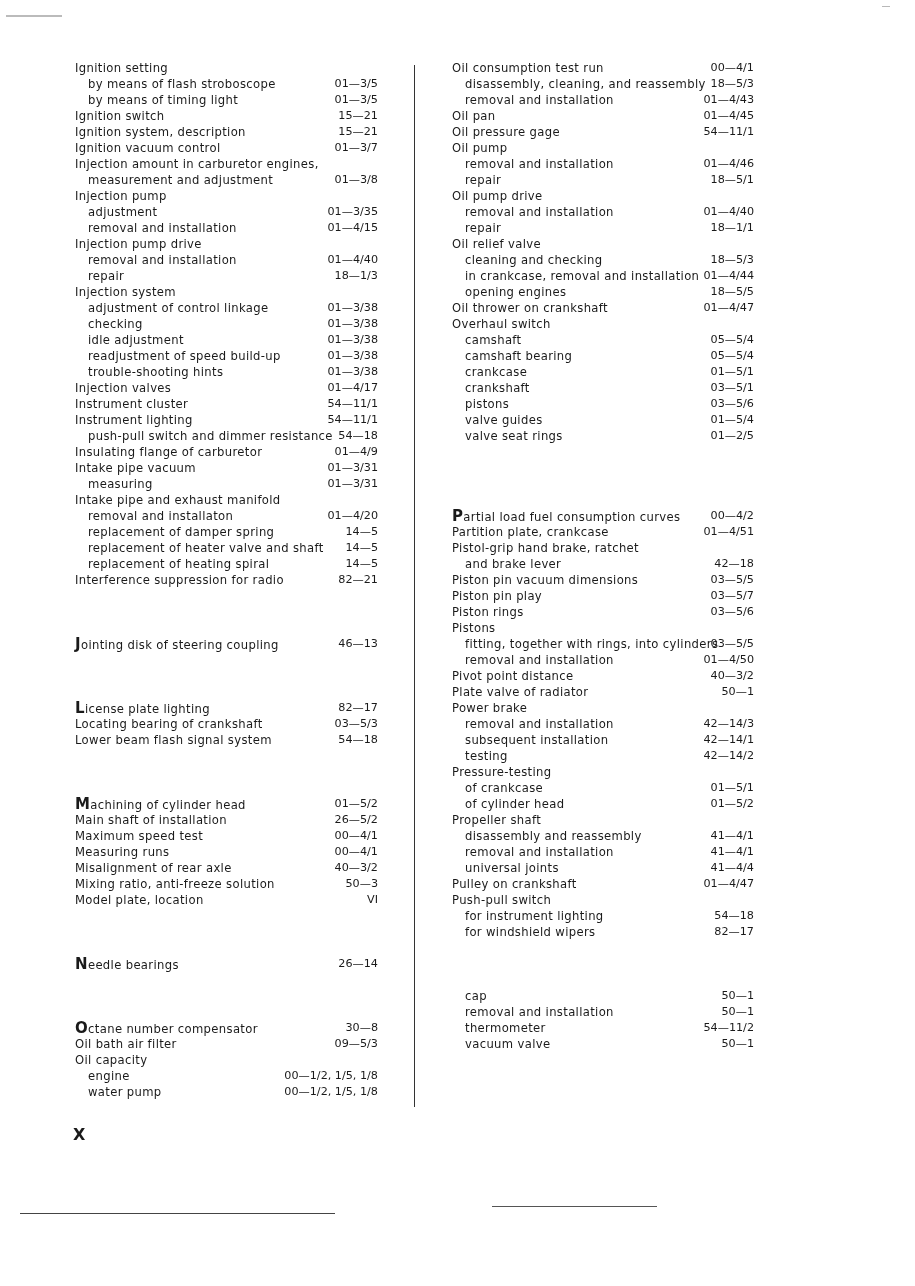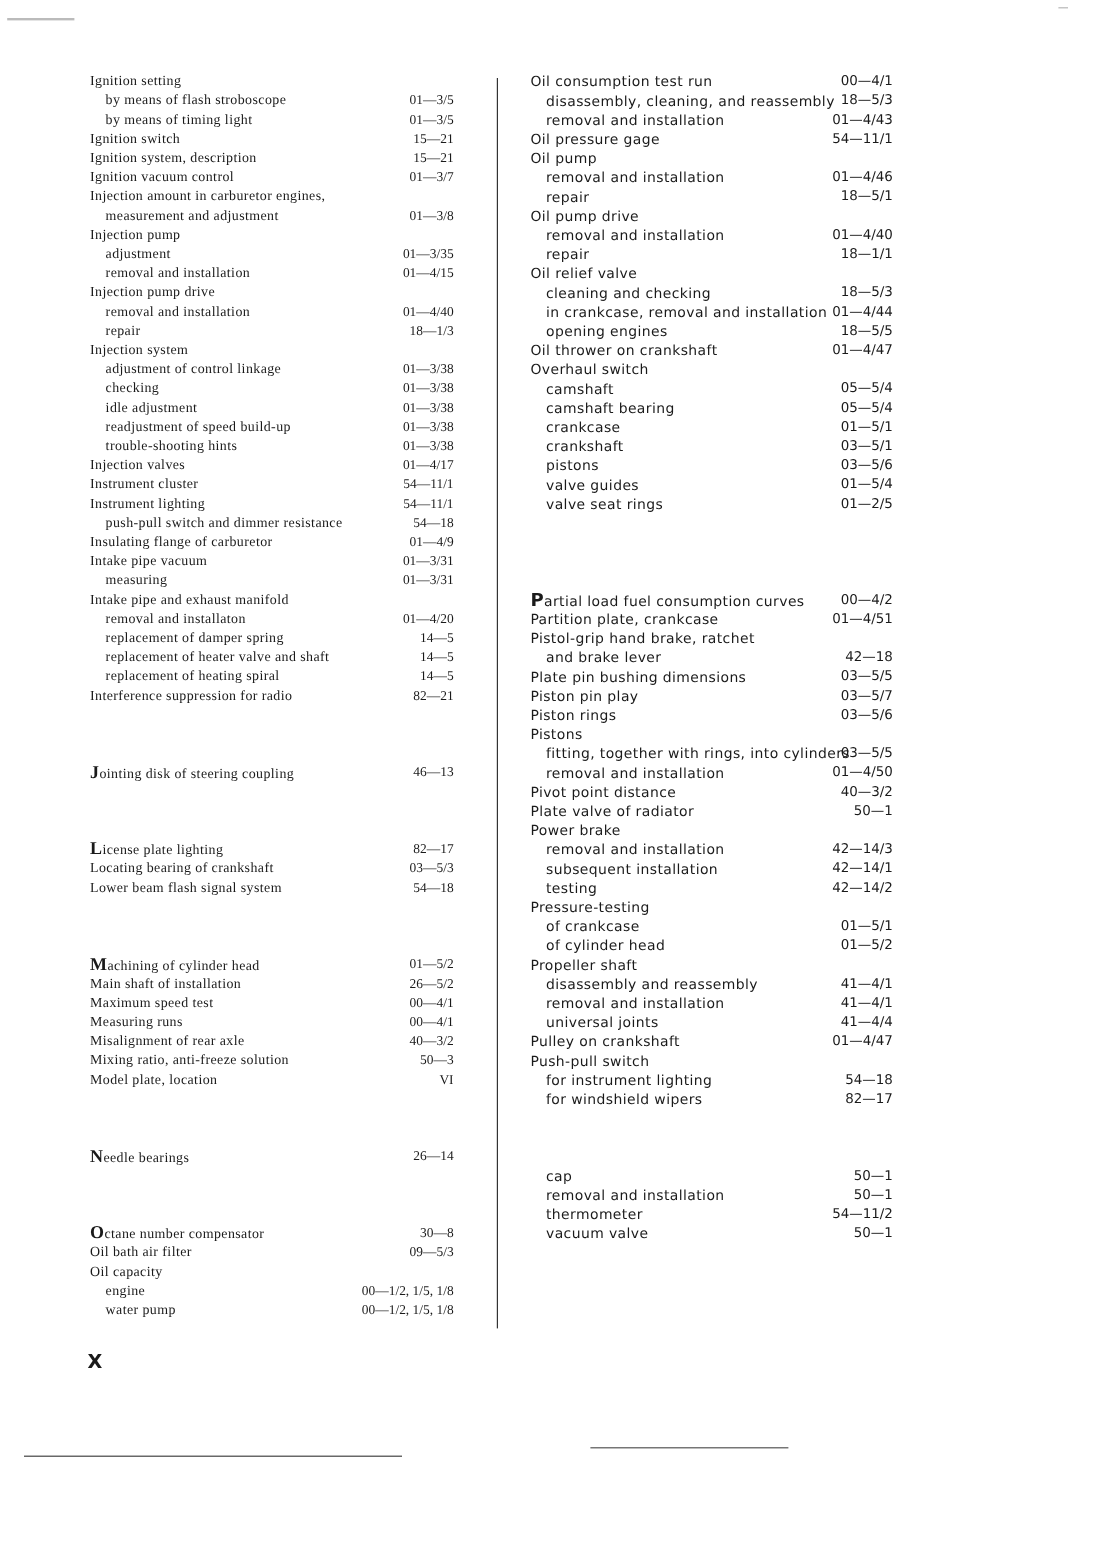--- a/index.html
+++ b/index.html
@@ -4,22 +4,22 @@
 <style>
   html, body { margin: 0; padding: 0; }
   body {
     width: 915px; height: 1286px; background: #ffffff;
     position: relative; overflow: hidden;
     font-family: "DejaVu Sans", sans-serif;
     color: #1a1a1a;
   }
   .page { position: absolute; left: 0; top: 0; width: 915px; height: 1286px; }
   .col { position: absolute; top: 60px; }
-  .col-left { left: 75px; width: 303px; font-family: Liberation Serif, serif; }
-  .col-right { left: 442px; width: 302px; }
+  .col-left { left: 75px; width: 303px; }
+  .col-right { left: 452px; width: 302px; }
   .divider {
     position: absolute; left: 414px; top: 65px; width: 1px; height: 1042px;
     background: #333;
   }
   .row {
     position: relative; height: 16px; line-height: 16px;
     font-size: 11.6px; letter-spacing: 0.35px; white-space: nowrap;
   }
   .row.sub .term { padding-left: 13px; }
   .term { position: absolute; left: 0; top: 0; }
@@ -279,20 +279,24 @@
       </div>
       <div class="row sub">
         <span class="term">disassembly, cleaning, and reassembly</span>
         <span class="ref">18—5/3</span>
       </div>
       <div class="row sub">
         <span class="term">removal and installation</span>
         <span class="ref">01—4/43</span>
       </div>
       <div class="row">
+        <span class="term">Oil pan</span>
+        <span class="ref">01—4/45</span>
+      </div>
+      <div class="row">
         <span class="term">Oil pressure gage</span>
         <span class="ref">54—11/1</span>
       </div>
       <div class="row">
         <span class="term">Oil pump</span>
         <span class="ref"></span>
       </div>
       <div class="row sub">
         <span class="term">removal and installation</span>
         <span class="ref">01—4/46</span>
@@ -379,21 +383,21 @@
       </div>
       <div class="row">
         <span class="term">Pistol-grip hand brake, ratchet</span>
         <span class="ref"></span>
       </div>
       <div class="row sub">
         <span class="term">and brake lever</span>
         <span class="ref">42—18</span>
       </div>
       <div class="row">
-        <span class="term">Plate pin bushing dimensions</span>
+        <span class="term">Piston pin vacuum dimensions</span>
         <span class="ref">03—5/5</span>
       </div>
       <div class="row">
         <span class="term">Piston pin play</span>
         <span class="ref">03—5/7</span>
       </div>
       <div class="row">
         <span class="term">Piston rings</span>
         <span class="ref">03—5/6</span>
       </div>

